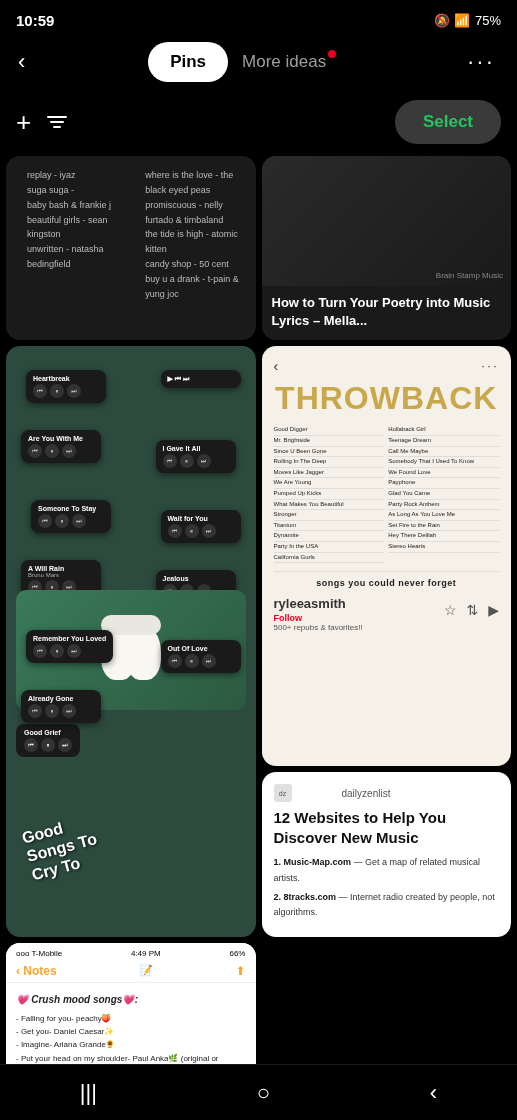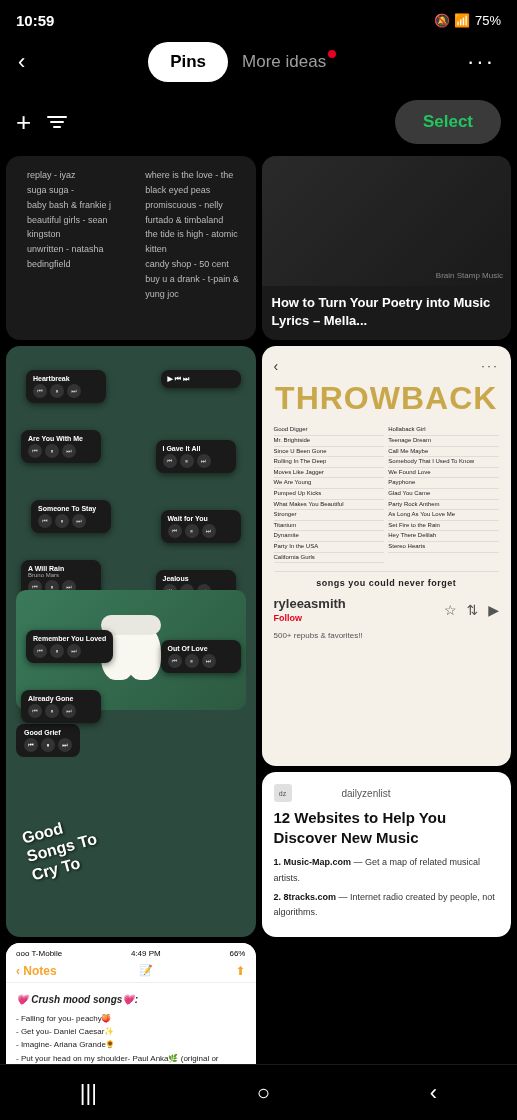--- a/index.html
+++ b/index.html
@@ -323,21 +323,21 @@
     }
     .throwback-follow {
       font-size: 9px;
       color: #e60023;
       font-weight: 600;
       margin-top: 2px;
     }
     .throwback-repubs {
       font-size: 8px;
       color: #555;
-      margin-top: 8px;
+      margin-top: 0;
     }
 
     
     .pin-websites {
       background: #fff;
       color: #000;
       border-radius: 14px;
       overflow: hidden;
     }
     .pin-websites-inner {

